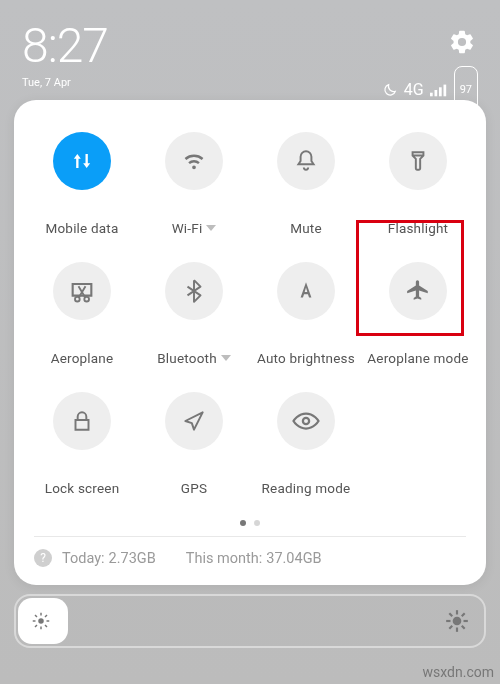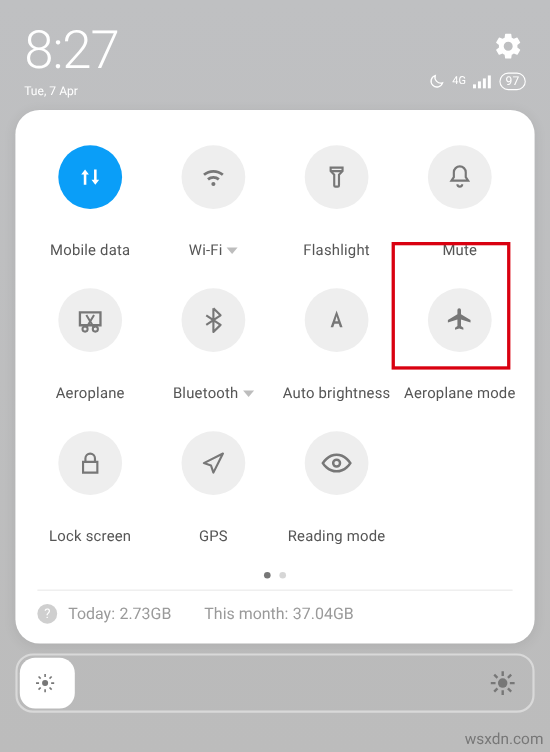--- a/index.html
+++ b/index.html
@@ -4,21 +4,21 @@
 <style>
   * { box-sizing: border-box; margin: 0; padding: 0; font-family: -apple-system, BlinkMacSystemFont, "Segoe UI", Roboto, Helvetica, Arial, sans-serif; }
   body { width: 500px; height: 684px; background: #bdbdbd; position: relative; overflow: hidden; }
   .screen { width: 500px; height: 684px; position: relative; }
   .backdrop { position: absolute; top:0; left:0; right:0; bottom:0; background: linear-gradient(180deg, #bfc0c2 0%, #bcbcbc 100%); }
   .status-row { position: absolute; top: 22px; left: 22px; right: 22px; color: #fff; display:flex; justify-content: space-between; align-items: flex-start; }
   .clock { font-size: 48px; font-weight: 300; letter-spacing: -1px; line-height: 1; }
   .date { font-size: 11px; margin-top: 6px; font-weight: 400; }
   .gear { position:absolute; top: 28px; right: 24px; }
   .right-bottom { position:absolute; top: 66px; right: 22px; display:flex; align-items:center; gap:6px; color:#fff; font-size:11px; }
-  .battlabel { border:1.2px solid #fff; border-radius:8px; padding:0px 5px; font-size:11px; line-height:14px; display:inline-flex; }
+  .battlabel { border:1.2px solid #fff; border-radius:8px; padding:16px 5px; font-size:11px; line-height:14px; display:inline-flex; }
 
   .panel { position:absolute; top: 100px; left: 14px; right: 14px; background:#fff; border-radius: 22px; padding: 24px 12px 8px 12px; box-shadow: 0 2px 12px rgba(0,0,0,0.08); }
   .grid { display:grid; grid-template-columns: repeat(4, 1fr); gap: 0px 0px; }
   .tile { display:flex; flex-direction:column; align-items:center; justify-content:flex-start; padding: 8px 0 18px 0; position:relative;gap:20px; }
   .circle { width:58px; height:58px; border-radius:50%; background:#eeeeee; display:flex; align-items:center; justify-content:center; margin-bottom:10px; }
   .circle.active { background:#0a9ef8; }
   .tile-label { font-size: 13.5px; color:#555; letter-spacing:0.2px; white-space:nowrap; display:flex; align-items:center; gap:4px; }
   .tri { width:0; height:0; border-left:5px solid transparent; border-right:5px solid transparent; border-top:6px solid #bdbdbd; display:inline-block; }
   .highlight { position:absolute; border: 3px solid #d90010; pointer-events:none; }
   .dots { display:flex; justify-content:center; gap:8px; margin: 6px 0 10px 0;}
@@ -51,21 +51,21 @@
   <div class="gear">
     <svg width="28" height="28" viewBox="0 0 24 24">
         <path fill="#fff" d="M19.14 12.94a7 7 0 0 0 .05-.94 7 7 0 0 0-.05-.94l2.03-1.58a.5.5 0 0 0 .12-.64l-1.92-3.32a.5.5 0 0 0-.6-.22l-2.39.96a7.03 7.03 0 0 0-1.62-.94l-.36-2.54a.5.5 0 0 0-.5-.42h-3.84a.5.5 0 0 0-.5.42l-.36 2.54c-.58.24-1.12.55-1.62.94l-2.39-.96a.5.5 0 0 0-.6.22L2.67 8.84a.5.5 0 0 0 .12.64l2.03 1.58a7 7 0 0 0-.05.94 7 7 0 0 0 .05.94l-2.03 1.58a.5.5 0 0 0-.12.64l1.92 3.32c.13.22.39.31.6.22l2.39-.96c.5.39 1.04.7 1.62.94l.36 2.54c.04.24.25.42.5.42h3.84c.25 0 .46-.18.5-.42l.36-2.54c.58-.24 1.12-.55 1.62-.94l2.39.96c.21.09.47 0 .6-.22l1.92-3.32a.5.5 0 0 0-.12-.64l-2.03-1.58zM12 15.5A3.5 3.5 0 1 1 12 8.5a3.5 3.5 0 0 1 0 7z"></path>
       </svg>
   </div>
 
   <div class="right-bottom">
     <svg width="16" height="16" viewBox="0 0 24 24">
         <path fill="none" stroke="#fff" stroke-width="1.8" d="M20 14A8 8 0 0 1 10 4 8 8 0 1 0 20 14z"></path>
       </svg>
-    <span style="font-size:10px; line-height:10px;">4G</span>
+    <span style="font-size:16px; line-height:10px;">4G</span>
     <svg width="18" height="14" viewBox="0 0 20 14">
       <rect x="0" y="10" width="3" height="4" fill="#fff"></rect>
         <rect x="5" y="7" width="3" height="7" fill="#fff"></rect>
         <rect x="10" y="4" width="3" height="10" fill="#fff"></rect>
         <rect x="15" y="1" width="3" height="13" fill="#fff"></rect>
     </svg>
     <span class="battlabel">
         <span>97</span>
       </span>
   </div>
@@ -90,33 +90,33 @@
         </div>
         <div class="tile-label">
             <span>Wi-Fi</span>
             <span class="tri"></span>
           </div>
       </div>
 
       <div class="tile">
         <div class="circle">
           <svg width="26" height="26" viewBox="0 0 24 24">
+              <path class="icon-stroke" stroke-width="1.8" d="M12 3a5 5 0 0 0-5 5v4l-2 3h14l-2-3V8a5 5 0 0 0-5-5z M10 18a2 2 0 0 0 4 0"></path>
+            </svg>
+        </div>
+        <div class="tile-label">Mute</div>
+      </div>
+
+      <div class="tile">
+        <div class="circle">
+          <svg width="26" height="26" viewBox="0 0 24 24">
               <path class="icon-stroke" stroke-width="1.8" d="M7 4h10v3l-3 3v9a1 1 0 0 1-1 1h-2a1 1 0 0 1-1-1v-9L7 7V4z M7 7h10"></path>
             </svg>
         </div>
         <div class="tile-label">Flashlight</div>
-      </div>
-
-      <div class="tile">
-        <div class="circle">
-          <svg width="26" height="26" viewBox="0 0 24 24">
-              <path class="icon-stroke" stroke-width="1.8" d="M12 3a5 5 0 0 0-5 5v4l-2 3h14l-2-3V8a5 5 0 0 0-5-5z M10 18a2 2 0 0 0 4 0"></path>
-            </svg>
-        </div>
-        <div class="tile-label">Mute</div>
       </div>
 
       <div class="tile">
         <div class="circle">
           <svg width="28" height="28" viewBox="0 0 24 24">
               <path class="icon-stroke" stroke-width="1.8" d="M4 6h16v10H4z"></path>
               <circle cx="8" cy="19" r="2" class="icon-stroke" stroke-width="1.6"></circle>
               <circle cx="16" cy="19" r="2" class="icon-stroke" stroke-width="1.6"></circle>
               <path class="icon-stroke" stroke-width="1.6" d="M9 18l6-10 M15 18l-6-10"></path>
             </svg>

